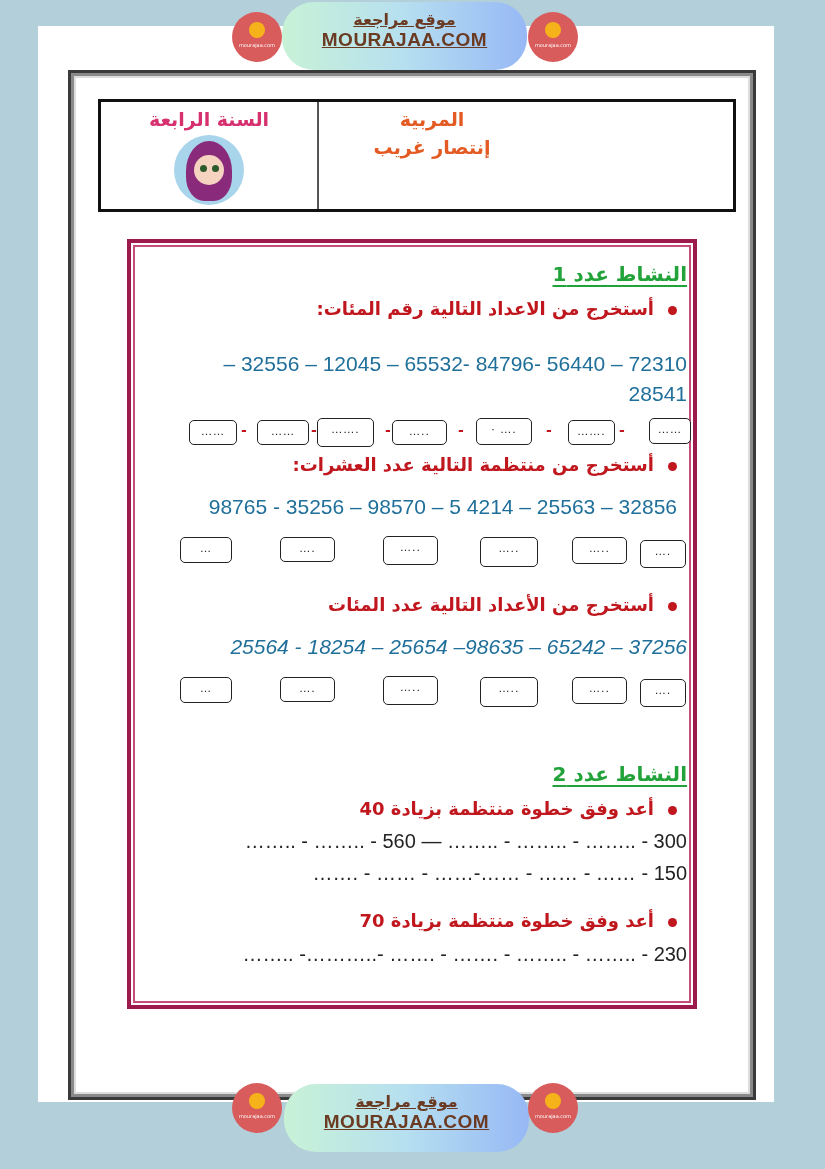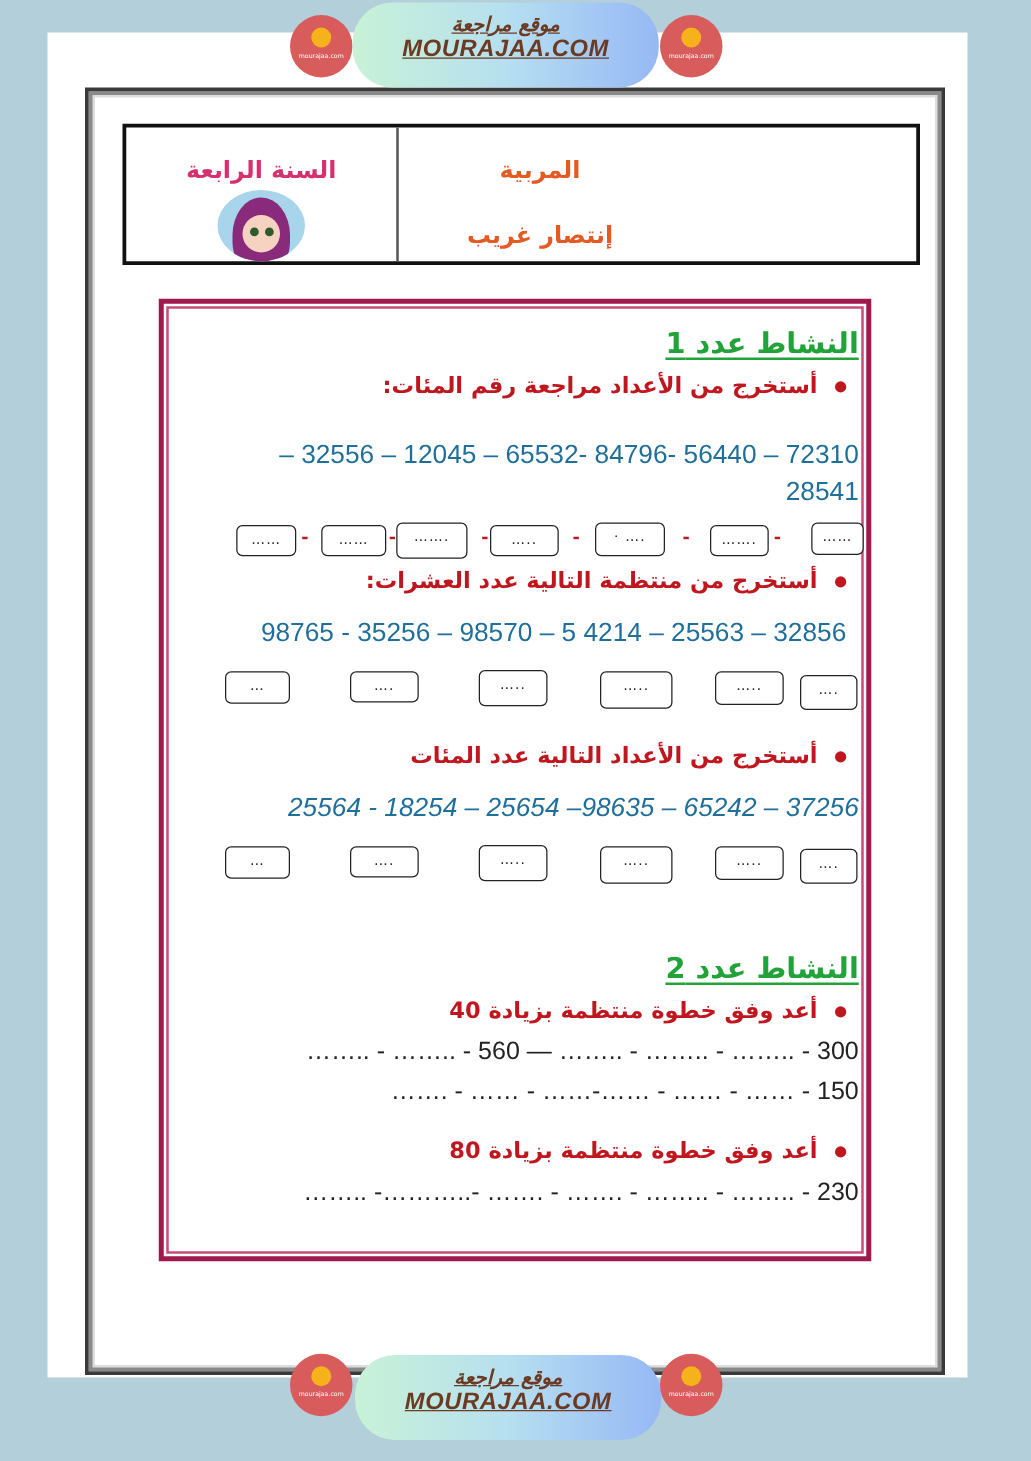--- a/index.html
+++ b/index.html
@@ -1,42 +1,42 @@
 <!DOCTYPE html>
 <html><head>
 <meta charset="utf-8">
 <style>
   html,body{margin:0;padding:0;}
   body{width:825px;height:1169px;background:#b3cfd9;position:relative;overflow:hidden;font-family:"DejaVu Sans",sans-serif;}
   .page{position:absolute;left:38px;top:26px;width:736px;height:1076px;background:#fff;}
   .outer-frame{position:absolute;left:68px;top:70px;width:688px;height:1030px;border:3px solid #3a3a3a;box-shadow:inset 0 0 0 3px #8a8a8a, inset 0 0 0 5px #ddd;box-sizing:border-box;}
   .header-table{position:absolute;left:98px;top:99px;width:638px;height:113px;border:3px solid #111;box-sizing:border-box;display:flex;direction:ltr;}
-  .header-table .cell{border-right:2px solid #555;display:flex;flex-direction:column;align-items:center;justify-content:flex-start;padding-top:20px;box-sizing:border-box;}
-  .header-table .cell:last-child{border-right:none;gap:24px;}
+  .header-table .cell{border-right:2px solid #555;display:flex;flex-direction:column;align-items:center;justify-content:flex-start;padding-top:3px;box-sizing:border-box;}
+  .header-table .cell:last-child{border-right:none;}
   .cell-grade{width:218px;}
   .cell-title{width:188px;}
   .cell-teacher{width:226px;}
   .hdr-text{font-family:"DejaVu Sans",sans-serif;font-weight:bold;font-size:19px;line-height:28px;text-align:center;direction:rtl;}
   .pink{color:#d6306f;}
   .magenta{color:#c8308c;}
   .orange{color:#e35a22;}
   .avatar{width:70px;height:70px;border-radius:50%;background:#a8d4ec;margin-top:2px;position:relative;overflow:hidden;}
   .avatar .scarf{position:absolute;left:12px;top:6px;width:46px;height:60px;background:#8a2a7a;border-radius:50% 50% 40% 40%;}
   .avatar .face{position:absolute;left:20px;top:20px;width:30px;height:30px;background:#f6d3c0;border-radius:50%;}
   .avatar .eye{position:absolute;top:30px;width:7px;height:7px;background:#2d5a2a;border-radius:50%;}
   .content-box{position:absolute;left:127px;top:239px;width:570px;height:770px;border:4px solid #9e1a4c;box-shadow:inset 0 0 0 2px #fff, inset 0 0 0 4px #c74c78;box-sizing:border-box;direction:rtl;}
   .el{position:absolute;direction:rtl;white-space:nowrap;}
-  .activity-title{font-weight:bold;font-size:23px;color:#22a33a;text-decoration:underline;text-decoration-thickness:2px;text-underline-offset:4px;}
+  .activity-title{font-weight:bold;font-size:20px;color:#22a33a;text-decoration:underline;text-decoration-thickness:2px;text-underline-offset:4px;}
   .instr{font-weight:bold;font-size:18px;color:#c0171e;}
   .instr .bullet{display:inline-block;width:9px;height:9px;background:#c0171e;border-radius:50%;margin-left:14px;vertical-align:middle;}
   .numbers{font-family:"Liberation Sans",sans-serif;font-size:21px;color:#1f6f9a;direction:ltr;}
   .seq{font-family:"Liberation Sans",sans-serif;font-size:20px;color:#222;direction:ltr;}
   .box{position:absolute;border:1.5px solid #222;border-radius:5px;background:#fff;font-size:11px;color:#222;text-align:center;box-sizing:border-box;line-height:22px;letter-spacing:1px;}
   .dash{position:absolute;color:#c0171e;font-weight:bold;font-size:14px;}
-  .brand{position:absolute;width:245px;height:68px;border-radius:32px;background:linear-gradient(90deg,#c8f2d6 0%,#b6dff0 50%,#97b8f5 100%);text-align:center;font-style:italic;}
+  .brand{position:absolute;width:245px;height:68px;border-radius:32px;background:linear-gradient(90deg,#c8f2d6 0%,#b6dff0 50%,#97b8f5 100%);text-align:center;}
   .brand .ar{font-weight:bold;font-size:16px;color:#6b3a22;text-decoration:underline;margin-top:8px;direction:rtl;}
   .brand .en{font-family:"Liberation Sans",sans-serif;font-weight:bold;font-size:19px;color:#6b3a22;text-decoration:underline;letter-spacing:0.5px;}
   .badge{position:absolute;width:50px;height:50px;border-radius:50%;background:#d95c5c;}
   .badge .dot{position:absolute;left:17px;top:10px;width:16px;height:16px;border-radius:50%;background:#f6b21b;}
   .badge .lbl{position:absolute;left:0;right:0;top:30px;font-size:5px;color:#fff;text-align:center;line-height:6px;}
 </style>
 </head>
 <body>
 
 <div class="page"></div>
@@ -67,21 +67,21 @@
   </div>
   <div class="cell cell-teacher">
     <div class="hdr-text orange">المربية</div>
     <div class="hdr-text orange">إنتصار غريب</div>
   </div>
 </div>
 
 <div class="content-box"></div>
 
 <div class="el activity-title" style="right:138px;top:262px;">النشاط عدد 1</div>
-<div class="el instr" style="right:148px;top:298px;"><span class="bullet"></span><span>أستخرج من الأعداد مراجعة رقم المئات:</span></div>
+<div class="el instr" style="right:148px;top:298px;"><span class="bullet"></span><span>أستخرج من الاعداد التالية رقم المئات:</span></div>
 <div class="el numbers" style="right:138px;top:352px;margin-left:14px;">– 32556 – 12045 – 65532- 84796- 56440 – 72310</div>
 <div class="el numbers" style="right:138px;top:382px;">28541</div>
 
 <div class="box" style="left:189px;top:420px;width:48px;height:25px;">……</div>
 <span class="dash" style="left:241px;top:422px;">-</span>
 <div class="box" style="left:257px;top:420px;width:52px;height:25px;">……</div>
 <span class="dash" style="left:311px;top:422px;">-</span>
 <div class="box" style="left:317px;top:418px;width:57px;height:29px;">…….</div>
 <span class="dash" style="left:385px;top:422px;">-</span>
 <div class="box" style="left:392px;top:420px;width:55px;height:25px;">…..</div>
@@ -110,21 +110,21 @@
 <div class="box" style="left:383px;top:676px;width:55px;height:29px;">…..</div>
 <div class="box" style="left:480px;top:677px;width:58px;height:30px;">…..</div>
 <div class="box" style="left:572px;top:677px;width:55px;height:27px;">…..</div>
 <div class="box" style="left:640px;top:679px;width:46px;height:28px;">….</div>
 
 <div class="el activity-title" style="right:138px;top:762px;">النشاط عدد 2</div>
 <div class="el instr" style="right:148px;top:798px;"><span class="bullet"></span><span>أعد وفق خطوة منتظمة بزيادة 40</span></div>
 <div class="el seq" style="right:138px;top:830px;">…….. - …….. - 560 — …….. - …….. - …….. - 300</div>
 <div class="el seq" style="right:138px;top:862px;">……. - …… - ……-…… - …… - …… - 150</div>
 
-<div class="el instr" style="right:148px;top:910px;"><span class="bullet"></span><span>أعد وفق خطوة منتظمة بزيادة 80</span></div>
+<div class="el instr" style="right:148px;top:910px;"><span class="bullet"></span><span>أعد وفق خطوة منتظمة بزيادة 70</span></div>
 <div class="el seq" style="right:138px;top:943px;">…….. -………..- ……. - ……. - …….. - …….. - 230</div>
 
 <div class="badge" style="left:232px;top:1083px;">
   <div class="dot"></div>
   <div class="lbl">mourajaa.com</div>
 </div>
 <div class="brand" style="left:284px;top:1084px;">
   <div class="ar">موقع مراجعة</div>
   <div class="en">MOURAJAA.COM</div>
 </div>

